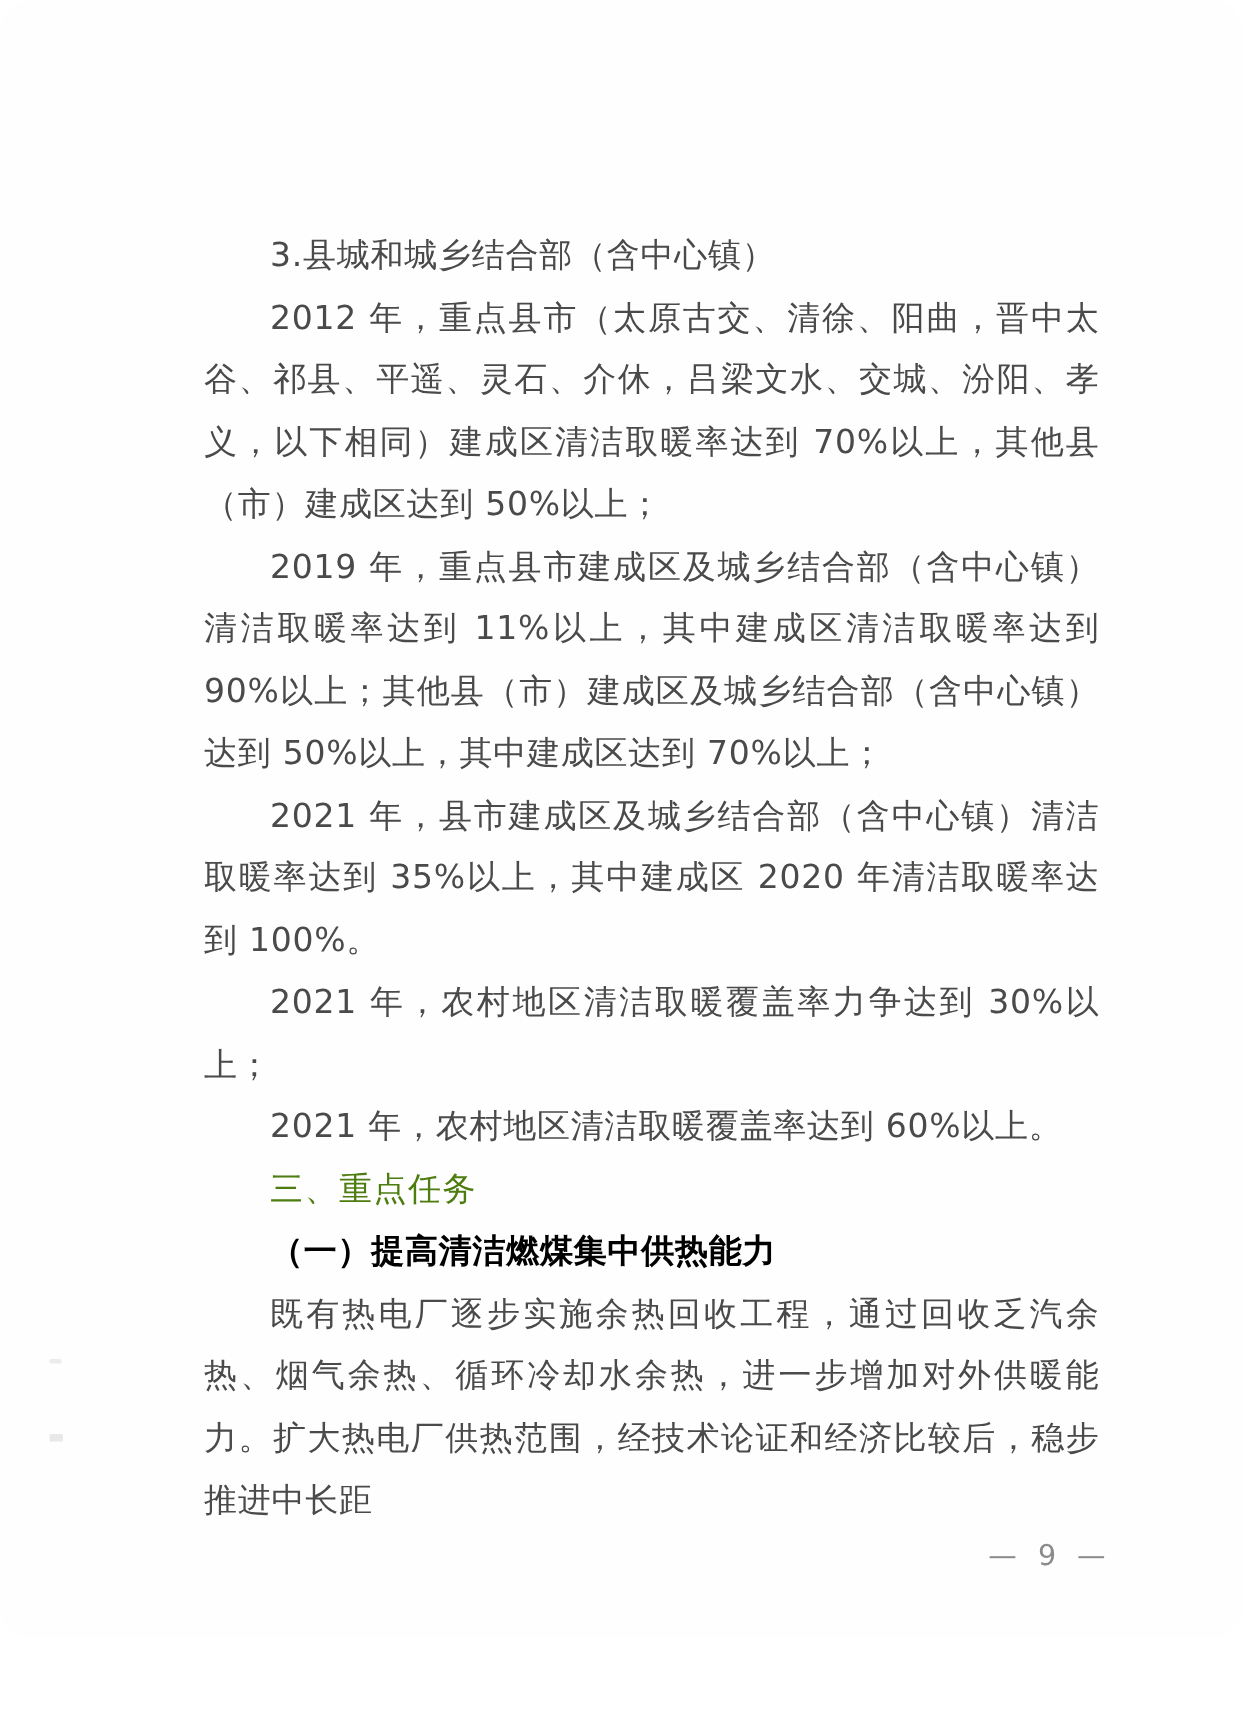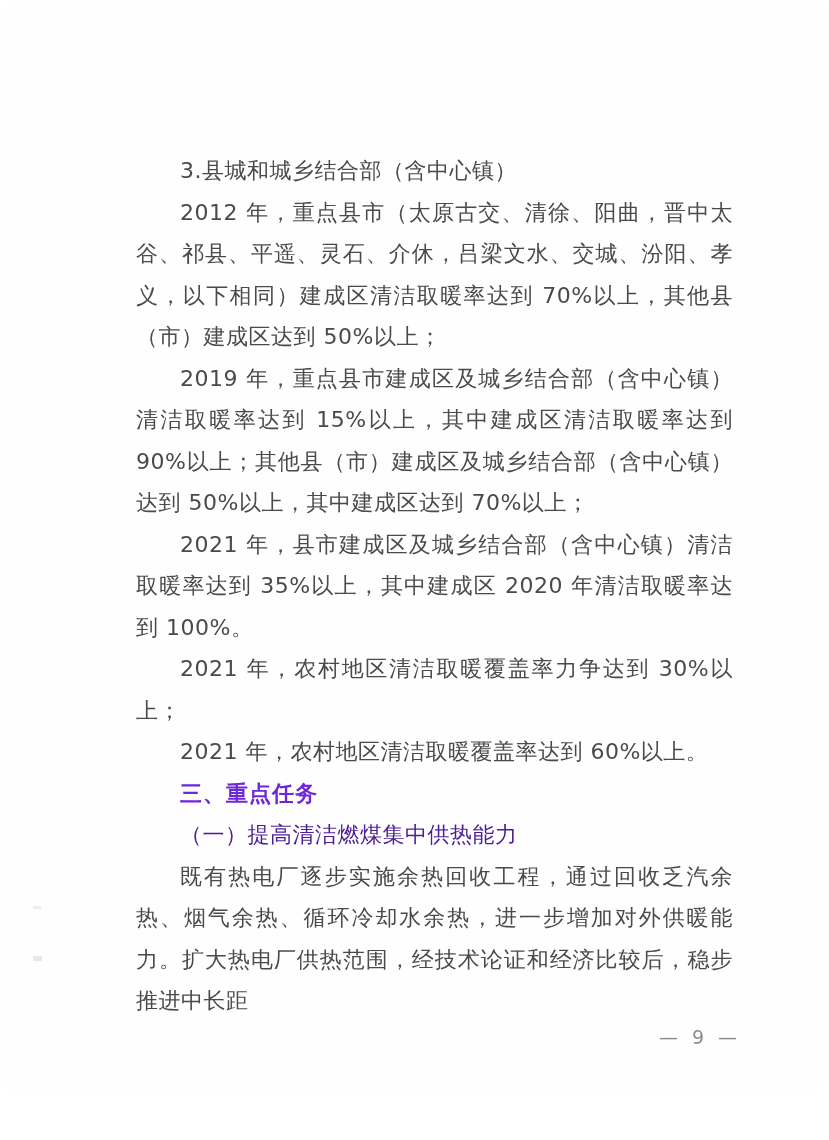--- a/index.html
+++ b/index.html
@@ -29,27 +29,27 @@
     line-height: 41.5px;
     text-align: justify;
   }
   .text-block p {
     margin: 0;
     padding: 0;
     text-indent: 2em;
     letter-spacing: 0.5px;
   }
   p.heading {
-    color: #6d28d9;
-    font-weight: bold;
+    color: #4d7c0f;
+    font-weight: normal;
     letter-spacing: 1px;
   }
   p.subheading {
-    color: #4c1d95;
-    font-weight: normal;
+    color: #000000;
+    font-weight: bold;
   }
   .page-number {
     position: absolute;
     top: 1026px;
     left: 640px;
     width: 120px;
     text-align: center;
     color: #8b8b8b;
     font-size: 19px;
     letter-spacing: 4px;
@@ -64,21 +64,21 @@
   .speck-2 { left: 33px; top: 956px; width: 9px; height: 5px; opacity: .65; }
 </style>
 </head>
 <body>
 
 <div class="page">
 
   <div class="text-block">
     <p>3.县城和城乡结合部（含中心镇）</p>
     <p>2012 年，重点县市（太原古交、清徐、阳曲，晋中太谷、祁县、平遥、灵石、介休，吕梁文水、交城、汾阳、孝义，以下相同）建成区清洁取暖率达到 70%以上，其他县（市）建成区达到 50%以上；</p>
-    <p>2019 年，重点县市建成区及城乡结合部（含中心镇）清洁取暖率达到 15%以上，其中建成区清洁取暖率达到 90%以上；其他县（市）建成区及城乡结合部（含中心镇）达到 50%以上，其中建成区达到 70%以上；</p>
+    <p>2019 年，重点县市建成区及城乡结合部（含中心镇）清洁取暖率达到 11%以上，其中建成区清洁取暖率达到 90%以上；其他县（市）建成区及城乡结合部（含中心镇）达到 50%以上，其中建成区达到 70%以上；</p>
     <p>2021 年，县市建成区及城乡结合部（含中心镇）清洁取暖率达到 35%以上，其中建成区 2020 年清洁取暖率达到 100%。</p>
     <p>2021 年，农村地区清洁取暖覆盖率力争达到 30%以上；</p>
     <p>2021 年，农村地区清洁取暖覆盖率达到 60%以上。</p>
     <p class="heading">三、重点任务</p>
     <p class="subheading">（一）提高清洁燃煤集中供热能力</p>
     <p>既有热电厂逐步实施余热回收工程，通过回收乏汽余热、烟气余热、循环冷却水余热，进一步增加对外供暖能力。扩大热电厂供热范围，经技术论证和经济比较后，稳步推进中长距</p>
   </div>
 
   <div class="page-number">— 9 —</div>
 

